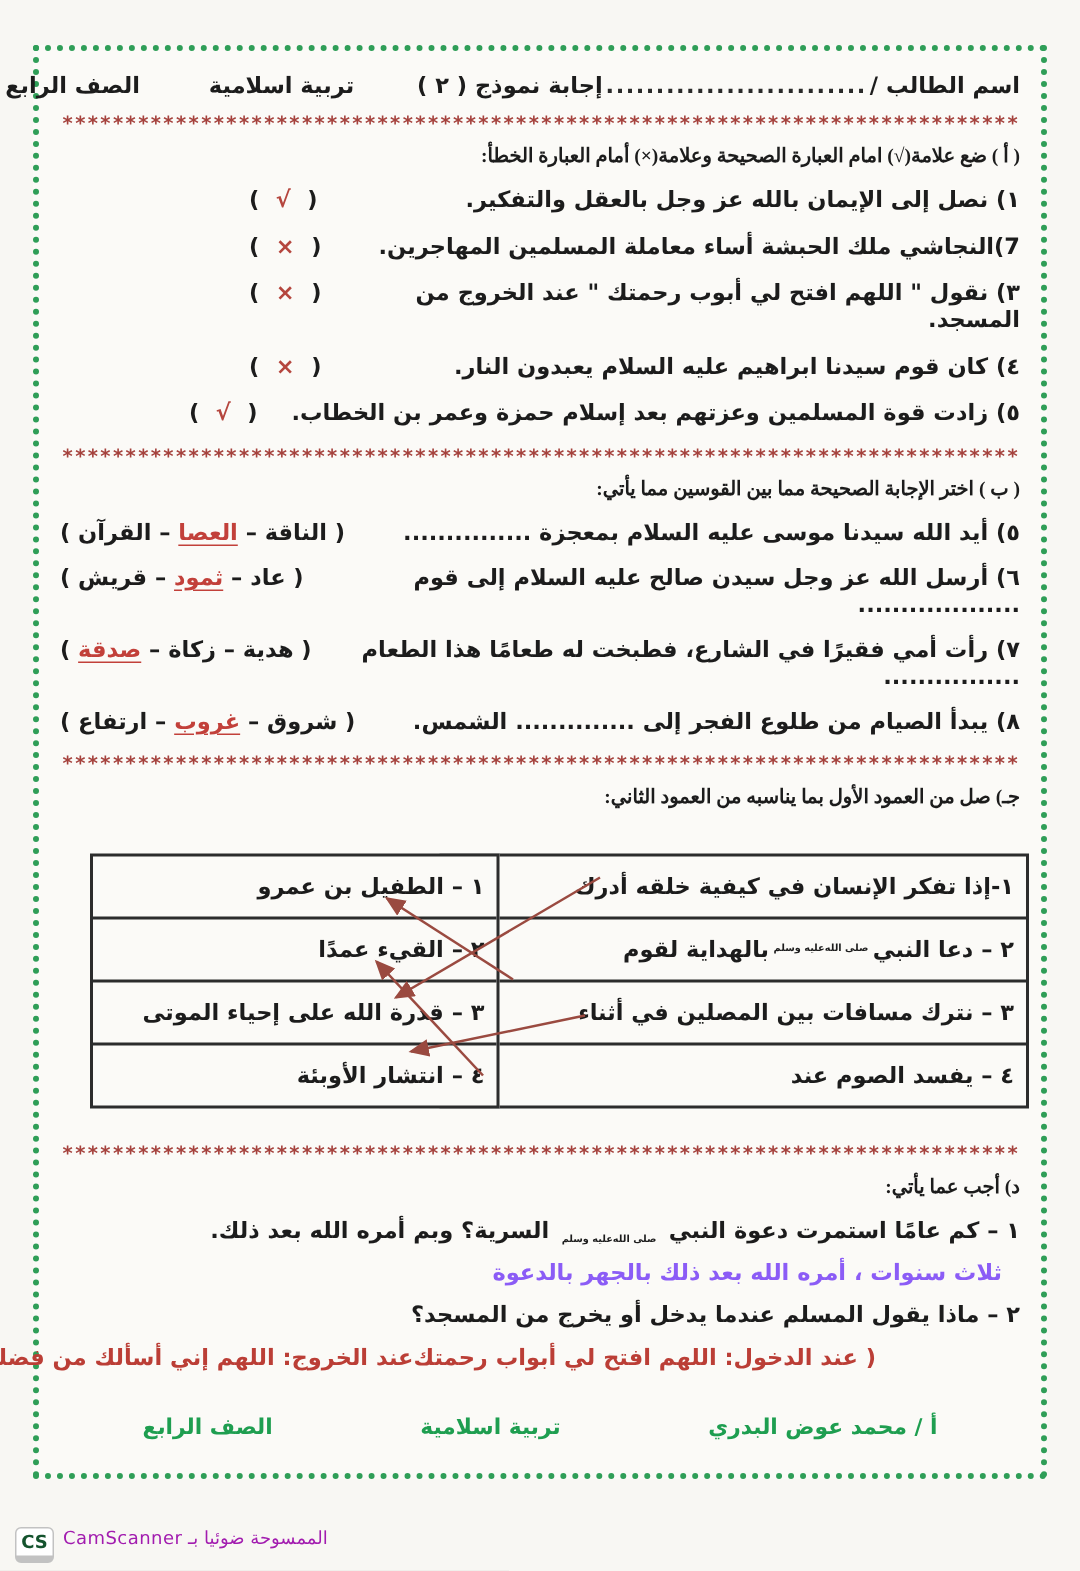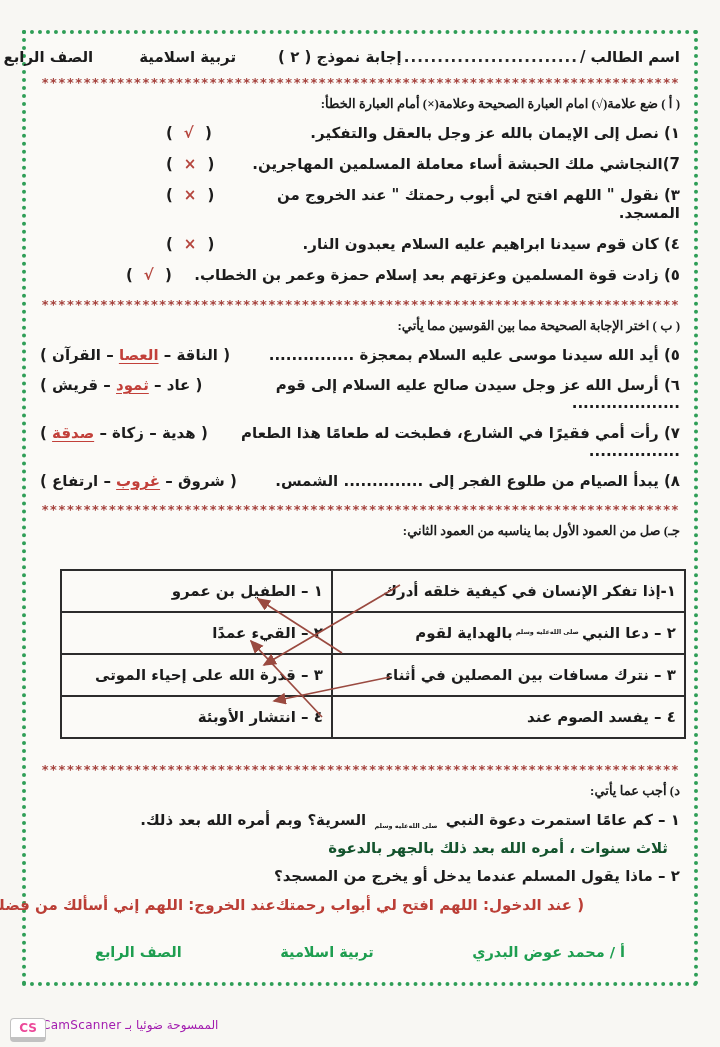--- a/index.html
+++ b/index.html
@@ -36,33 +36,33 @@
   .mtable .m-row{height:40px;display:flex;align-items:center;padding:0 8px;border-bottom:2px solid #2c2c2c;font-size:15px;white-space:nowrap;}
   .mtable .m-row:last-child{border-bottom:none;}
   .mtable.right-col{left:253px;width:393px;}
   .mtable.left-col{left:20px;width:273px;}
   .match-svg{position:absolute;left:0;top:0;width:640px;height:184px;pointer-events:none;}
   .saw{
     display:inline-flex;flex-direction:row;align-items:center;
     font-size:6.5px;line-height:1.1;vertical-align:-3px;margin:0 3px;font-weight:700;
   }
   .d-line{font-size:15px;margin-bottom:9px;}
-  .d-ans1{color:#14532d;font-size:15px;margin:0 12px 10px 0;}
+  .d-ans1{color:#8b5cf6;font-size:15px;margin:0 12px 10px 0;}
   .d-ans2{display:flex;justify-content:space-between;color:#bb3e36;font-size:15px;
           padding:2px 96px 0 4px;margin-bottom:4px;white-space:nowrap;}
   .footer-row{display:flex;justify-content:space-between;color:#1e9e50;font-size:14.5px;
               padding:0 55px;margin-top:30px;}
   .watermark{
     position:absolute;left:10px;top:1018px;display:flex;align-items:center;gap:7px;
     color:#a21caf;direction:rtl;
   }
   .cs-logo{
-    width:36px;height:24px;border:1.5px solid #c2c2c2;border-radius:4px;
+    width:26px;height:24px;border:1.5px solid #c2c2c2;border-radius:4px;
     display:flex;align-items:center;justify-content:center;
-    font-size:12px;font-weight:700;color:#ec4899;background:#fff;
+    font-size:12px;font-weight:700;color:#14532d;background:#fff;
     border-bottom:5px solid #c2c2c2;box-sizing:border-box;
   }
   .wm-text{font-size:12px;font-weight:400;letter-spacing:.3px;}
 </style>
 </head>
 <body>
 
 <div class="canvas">
   <div class="frame">
 

